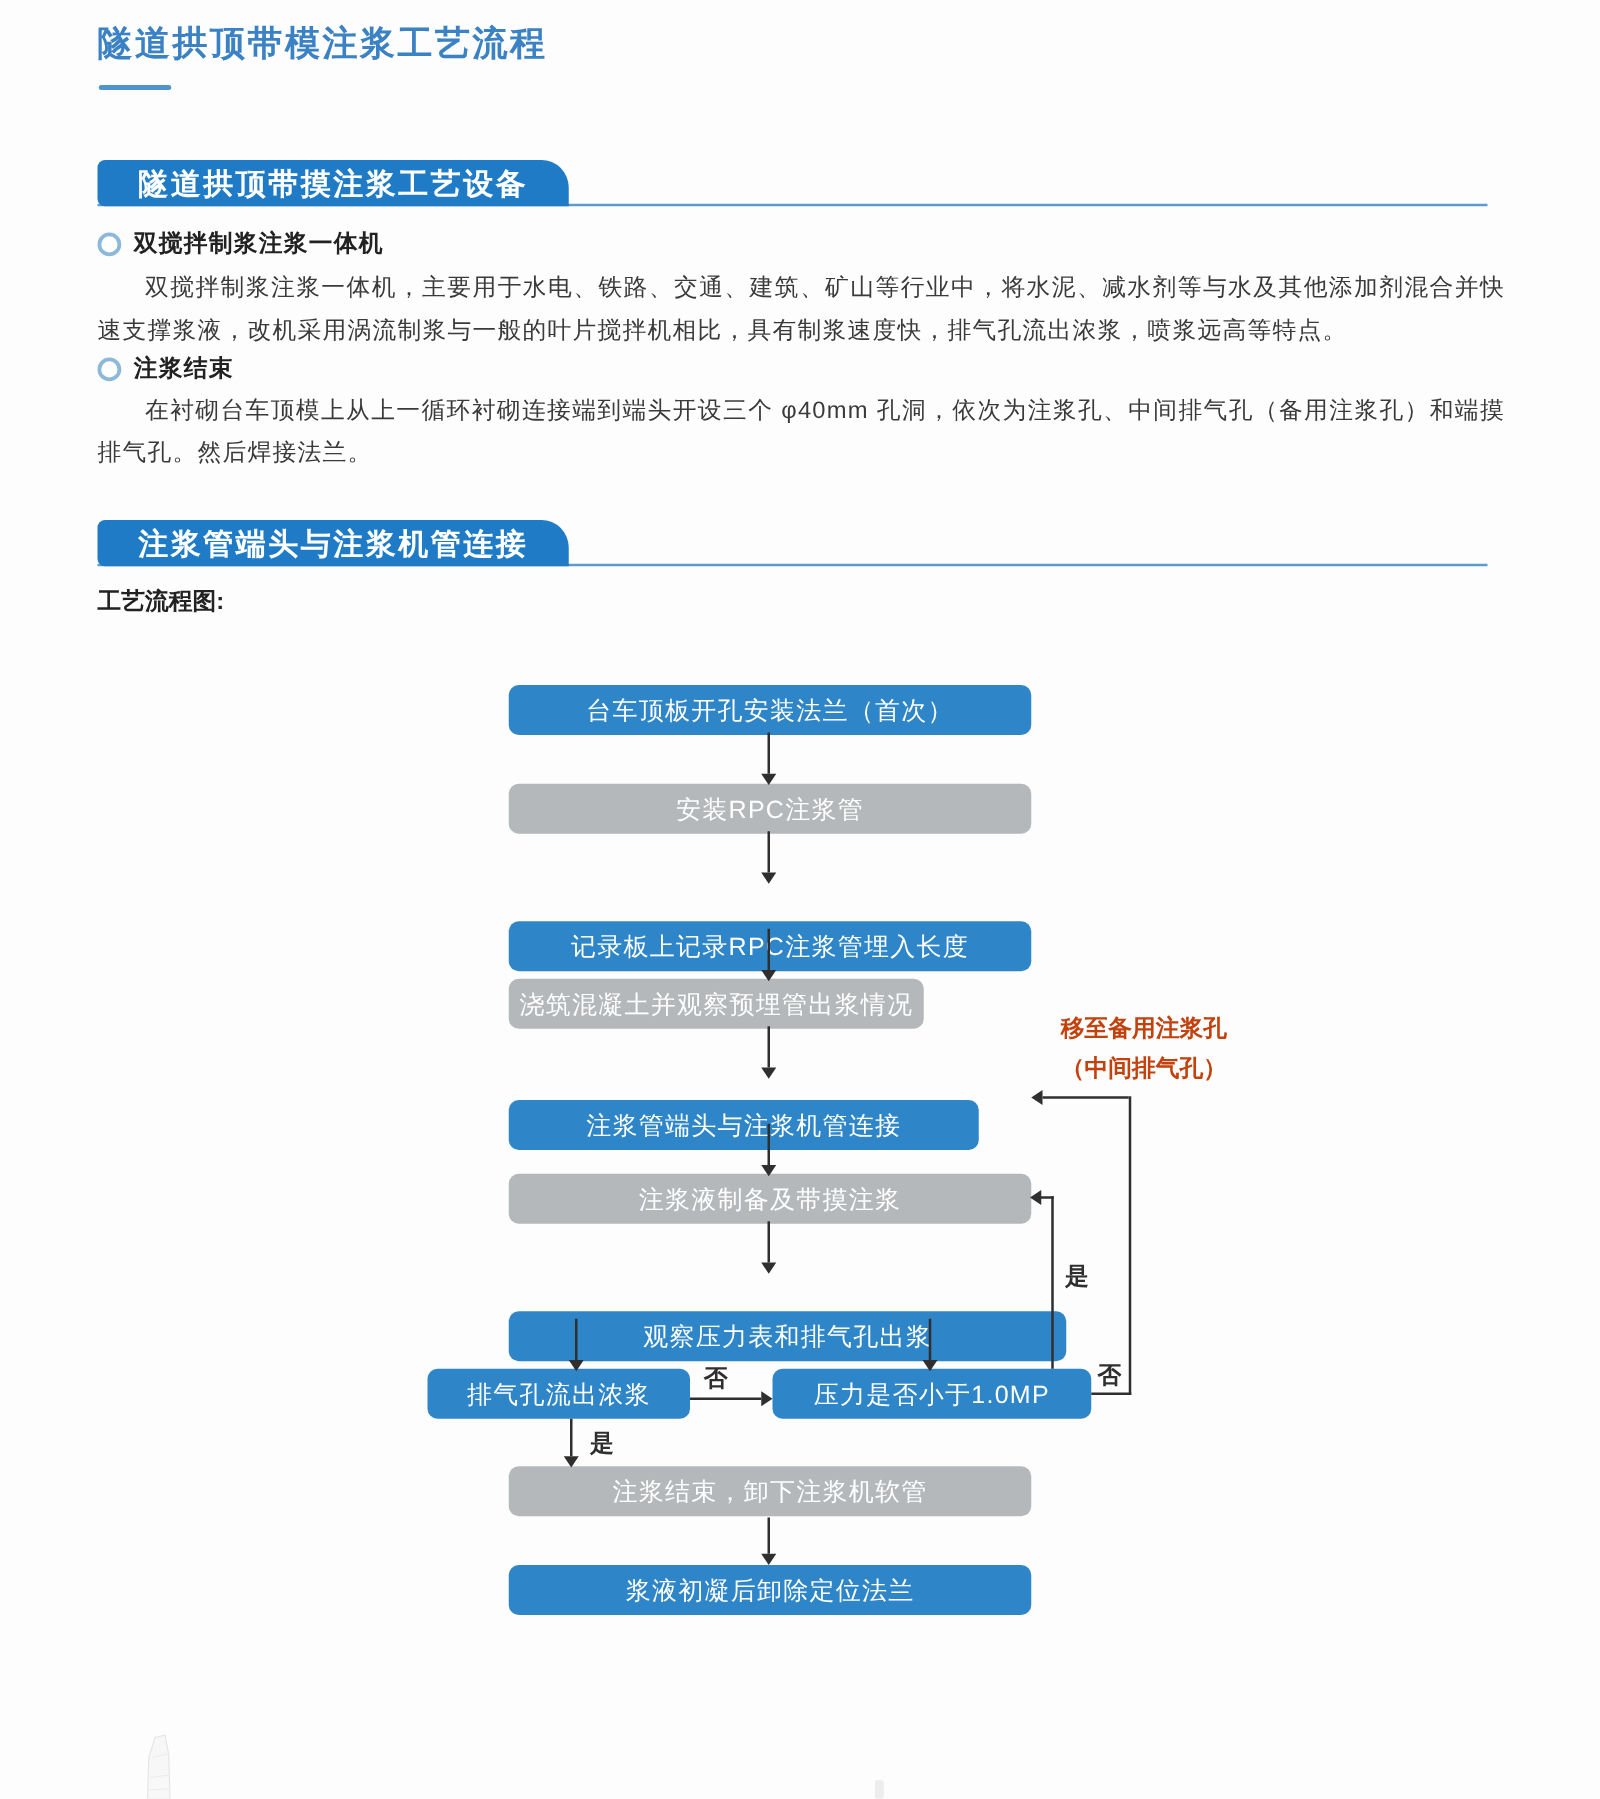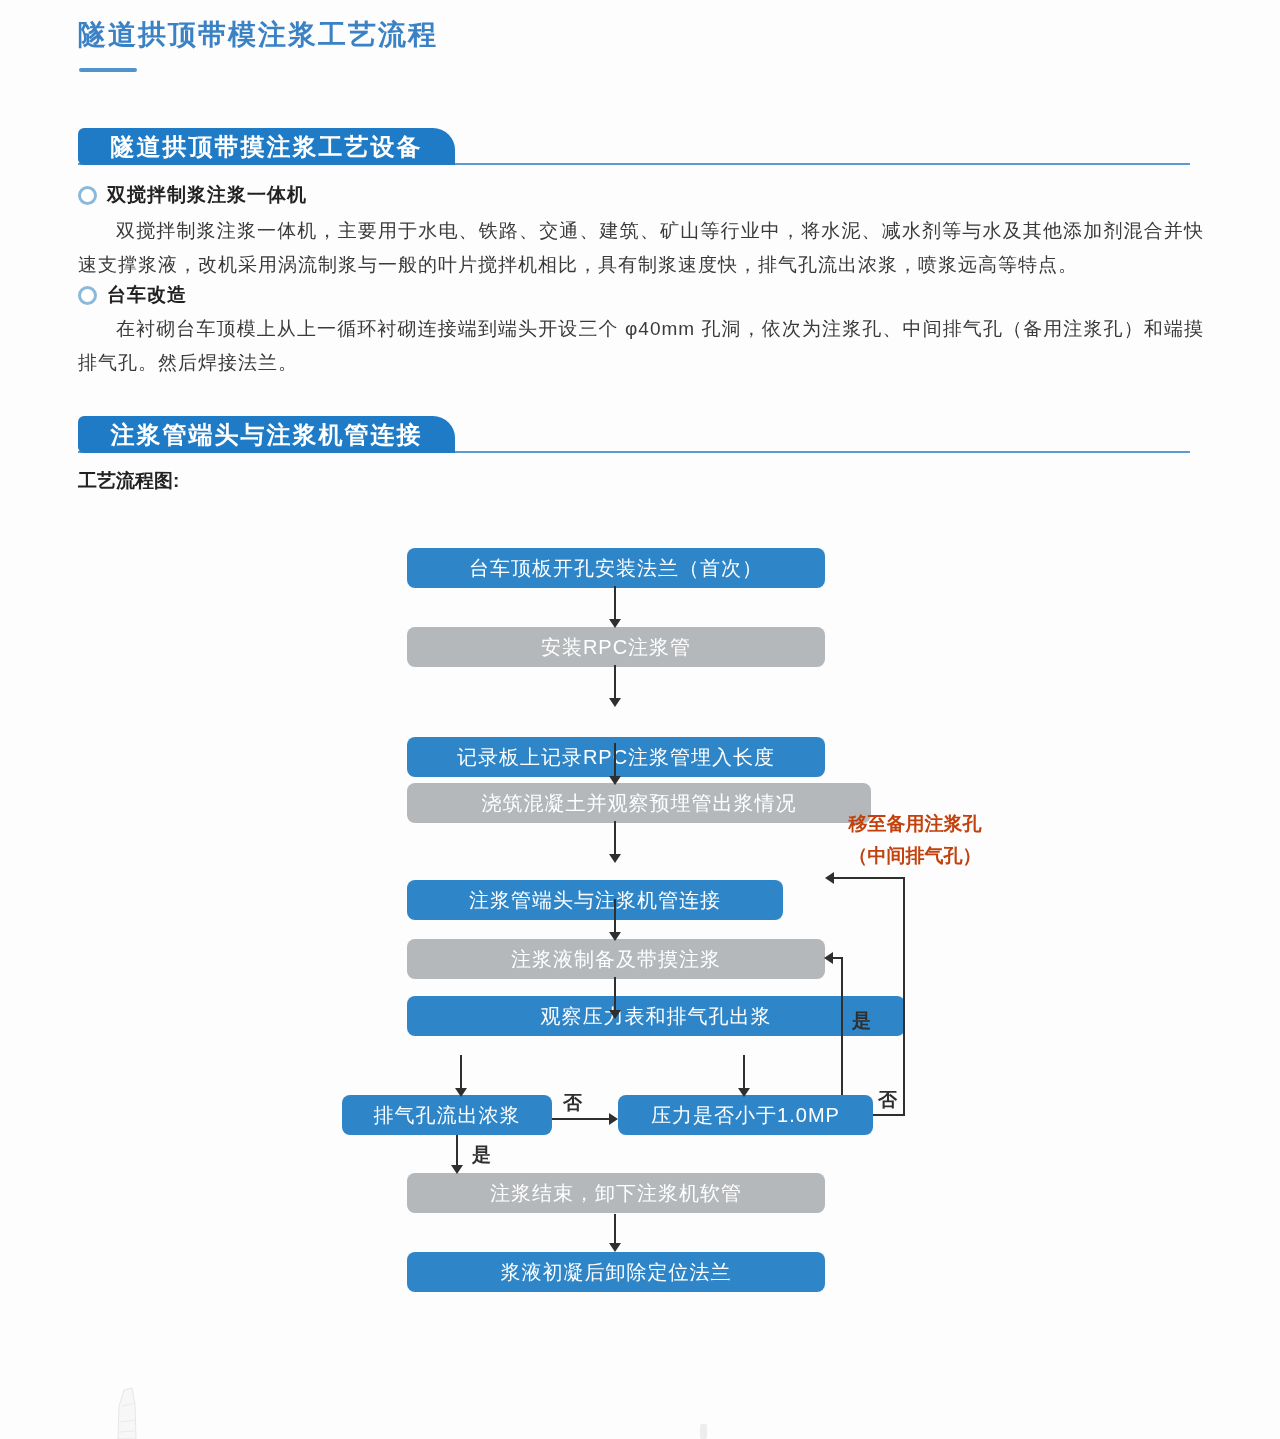--- a/index.html
+++ b/index.html
@@ -77,36 +77,36 @@
 <div class="abs banner-line" style="top:163px;"></div>
 
 <div class="abs bullet-row" style="top:182px;">
   <span class="ring-icon"></span>
   <span class="bullet-heading">双搅拌制浆注浆一体机</span>
 </div>
 <div class="abs para" style="top:214px;">双搅拌制浆注浆一体机，主要用于水电、铁路、交通、建筑、矿山等行业中，将水泥、减水剂等与水及其他添加剂混合并快速支撑浆液，改机采用涡流制浆与一般的叶片搅拌机相比，具有制浆速度快，排气孔流出浓浆，喷浆远高等特点。</div>
 
 <div class="abs bullet-row" style="top:282px;">
   <span class="ring-icon"></span>
-  <span class="bullet-heading">台车改造</span>
+  <span class="bullet-heading">注浆结束</span>
 </div>
 <div class="abs para" style="top:312px;">在衬砌台车顶模上从上一循环衬砌连接端到端头开设三个 φ40mm 孔洞，依次为注浆孔、中间排气孔（备用注浆孔）和端摸排气孔。然后焊接法兰。</div>
 
 <div class="abs banner" style="left:78px;top:416px;">注浆管端头与注浆机管连接</div>
 <div class="abs banner-line" style="top:451px;"></div>
 
 <div class="abs flow-label">工艺流程图:</div>
 
 <div class="node blue" style="left:407px;top:548px;width:418px;">台车顶板开孔安装法兰（首次）</div>
 <div class="node gray" style="left:407px;top:627px;width:418px;">安装RPC注浆管</div>
 <div class="node blue" style="left:407px;top:705px;width:418px;margin-top:32px;">记录板上记录RPC注浆管埋入长度</div>
-<div class="node gray" style="left:407px;top:783px;width:464px;">浇筑混凝土并观察预埋管出浆情况</div>
+<div class="node gray" style="left:407px;top:783px;width:332px;">浇筑混凝土并观察预埋管出浆情况</div>
 <div class="node blue" style="left:407px;top:880px;width:376px;">注浆管端头与注浆机管连接</div>
 <div class="node gray" style="left:407px;top:939px;width:418px;">注浆液制备及带摸注浆</div>
-<div class="node blue" style="left:407px;top:996px;width:498px;">观察压力表和排气孔出浆</div>
+<div class="node blue" style="left:407px;top:1049px;width:446px;">观察压力表和排气孔出浆</div>
 <div class="node blue" style="left:342px;top:1095px;width:210px;">排气孔流出浓浆</div>
 <div class="node blue" style="left:618px;top:1095px;width:255px;">压力是否小于1.0MP</div>
 <div class="node gray" style="left:407px;top:1173px;width:418px;">注浆结束，卸下注浆机软管</div>
 <div class="node blue" style="left:407px;top:1252px;width:418px;">浆液初凝后卸除定位法兰</div>
 
 <div class="vline" style="left:614px;top:586px;height:33px;"></div>
 <div class="head-down" style="left:609px;top:619px;"></div>
 
 <div class="vline" style="left:614px;top:665px;height:33px;"></div>
 <div class="head-down" style="left:609px;top:698px;"></div>

